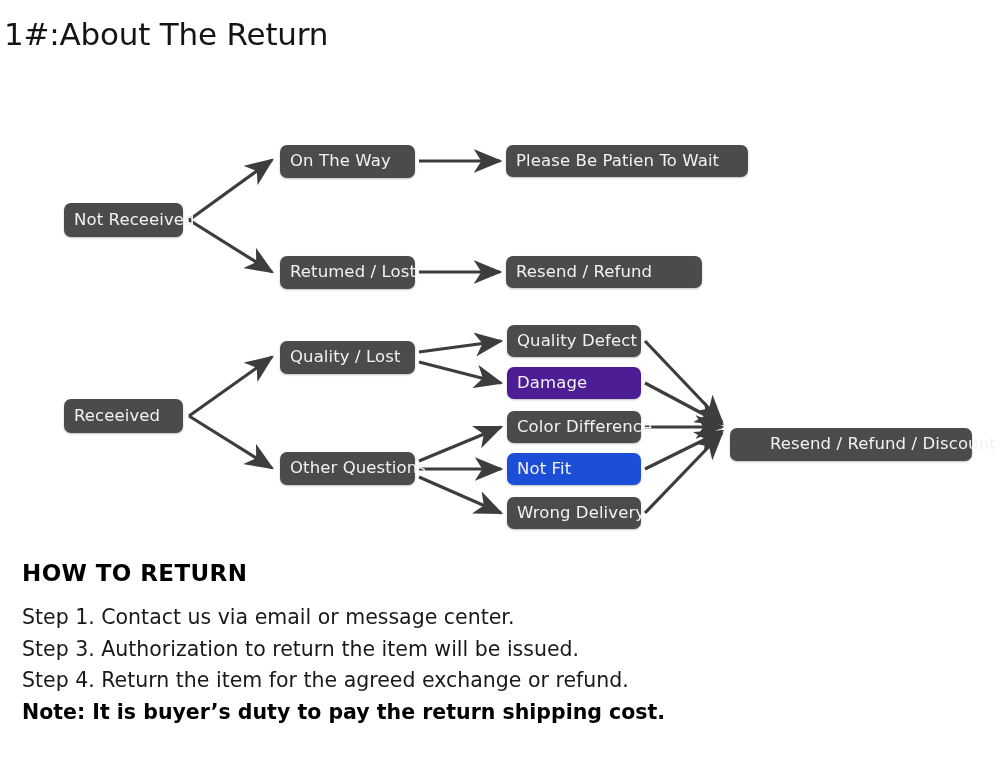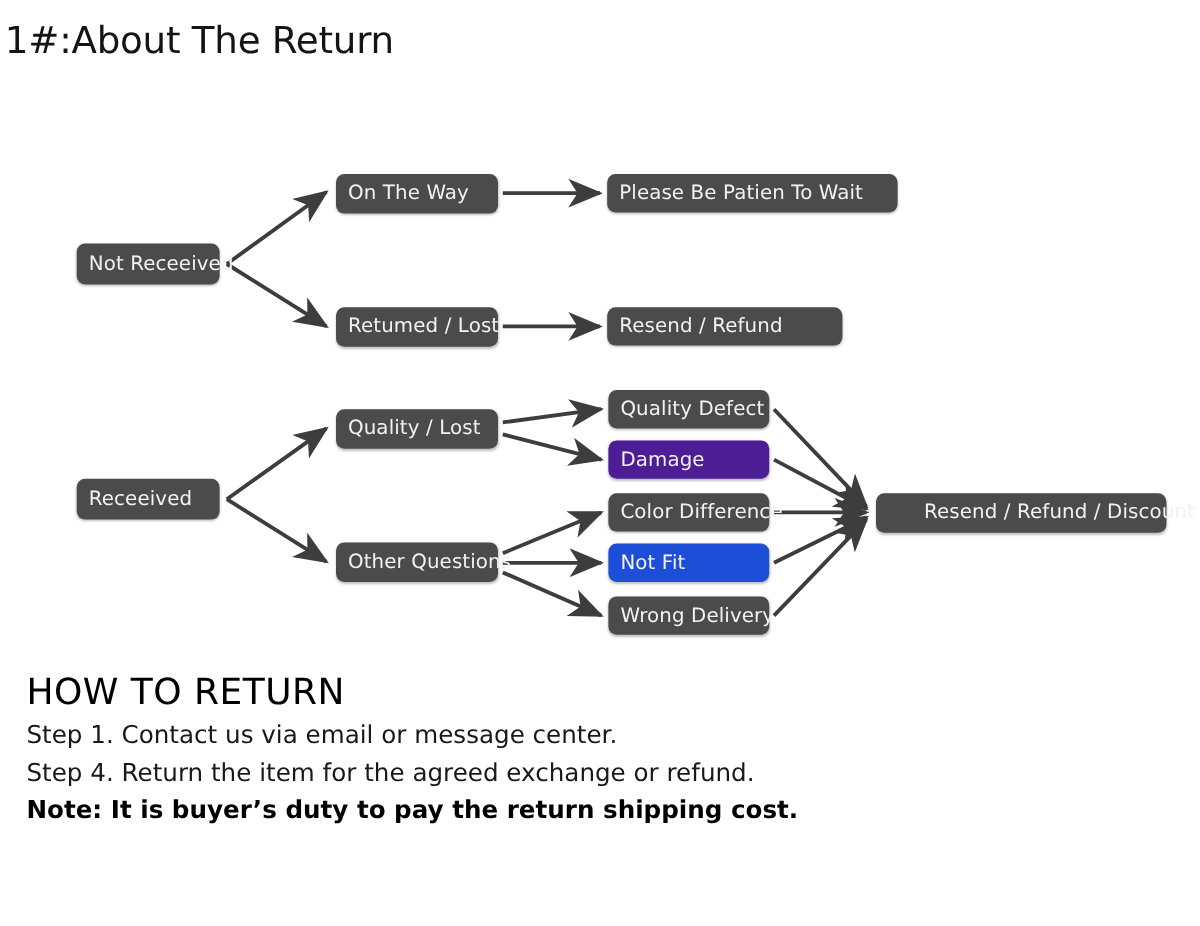--- a/index.html
+++ b/index.html
@@ -57,25 +57,25 @@
     box-shadow: 0 1px 2px rgba(0,0,0,0.25);
   }
 
   #howto {
     position: absolute;
     left: 22px;
     top: 560px;
     width: 960px;
   }
   #howto-heading {
-    font-size: 30px;
-    font-weight: normal;
+    font-size: 23px;
+    font-weight: bold;
     letter-spacing: 0.4px;
     color: #000000;
-    margin: 0 0 2px 0;
+    margin: 0 0 16px 0;
   }
   .step-line {
     font-size: 20.5px;
     line-height: 31.5px;
     color: #191919;
     white-space: nowrap;
     font-weight: 400;
   }
   .step-line.note {
     font-weight: bold;
@@ -140,23 +140,24 @@
   <div class="node" style="left: 507px; top: 325px; width: 134px; height: 32px; background: rgb(75, 75, 75); color: rgb(242, 242, 242);">Quality Defect</div>
 
   <div class="node" style="left: 507px; top: 367px; width: 134px; height: 32px; background: #4c1d95; color: rgb(242, 242, 242);">Damage</div>
 
   <div class="node" style="left: 507px; top: 411px; width: 134px; height: 32px; background: rgb(75, 75, 75); color: rgb(242, 242, 242);">Color Difference</div>
 
   <div class="node" style="left: 507px; top: 453px; width: 134px; height: 32px; background: #1d4ed8; color: rgb(242, 242, 242); text-align: right;">Not Fit</div>
 
   <div class="node" style="left: 507px; top: 497px; width: 134px; height: 32px; background: rgb(75, 75, 75); color: rgb(242, 242, 242);">Wrong Delivery</div>
 
-  <div class="node" style="left: 730px; top: 411px; width: 242px; height: 33px; background: rgb(75, 75, 75); color: rgb(242, 242, 242); padding-left: 40px;">Resend / Refund / Discount</div>
+  <div class="node" style="left: 730px; top: 428px; width: 242px; height: 33px; background: rgb(75, 75, 75); color: rgb(242, 242, 242); padding-left: 40px;">Resend / Refund / Discount</div>
 
 </div>
 
 <div id="howto">
   <div id="howto-heading">HOW TO RETURN</div>
 
   <div class="step-line">Step 1. Contact us via email or message center.</div>
+  <div class="step-line">Step 3. Authorization to return the item will be issued.</div>
   <div class="step-line">Step 4. Return the item for the agreed exchange or refund.</div>
   <div class="step-line note">Note: It is buyer’s duty to pay the return shipping cost.</div>
 </div>
 
 </body></html>

